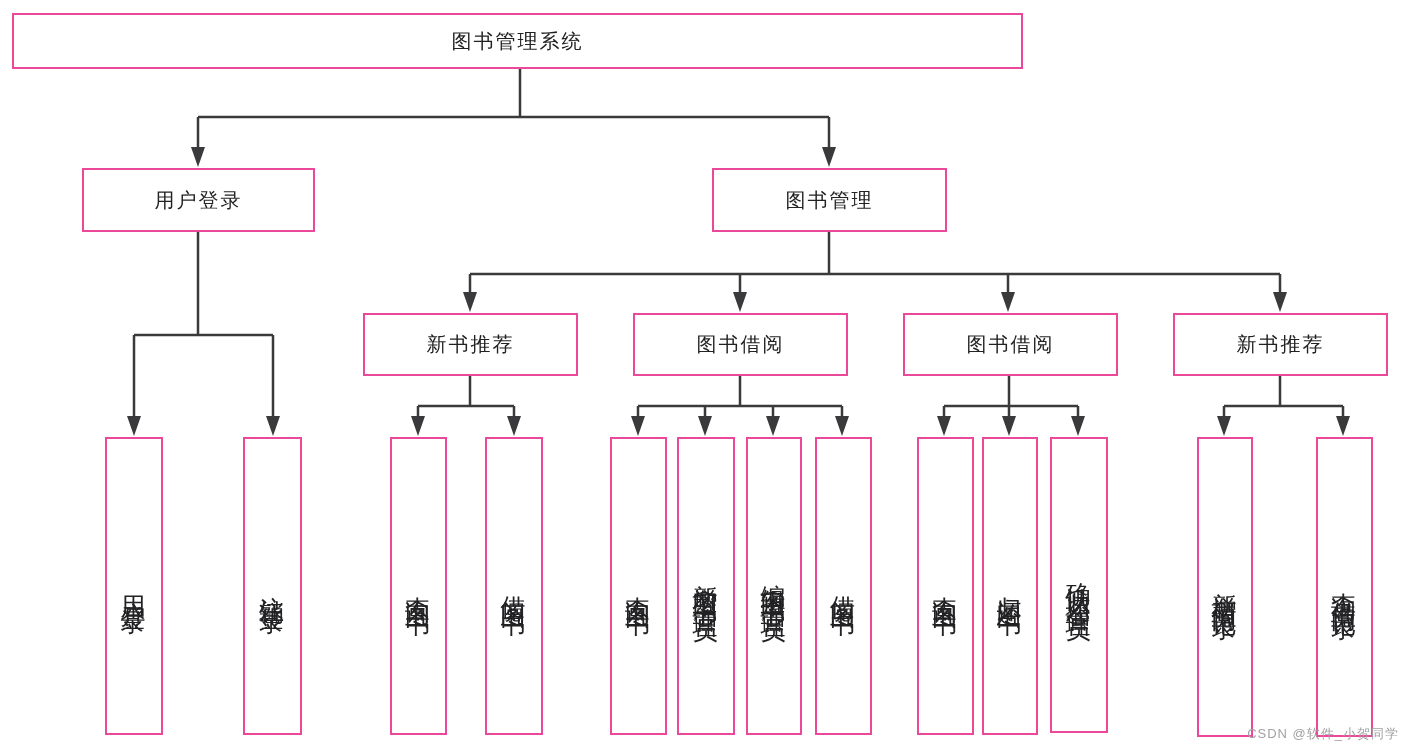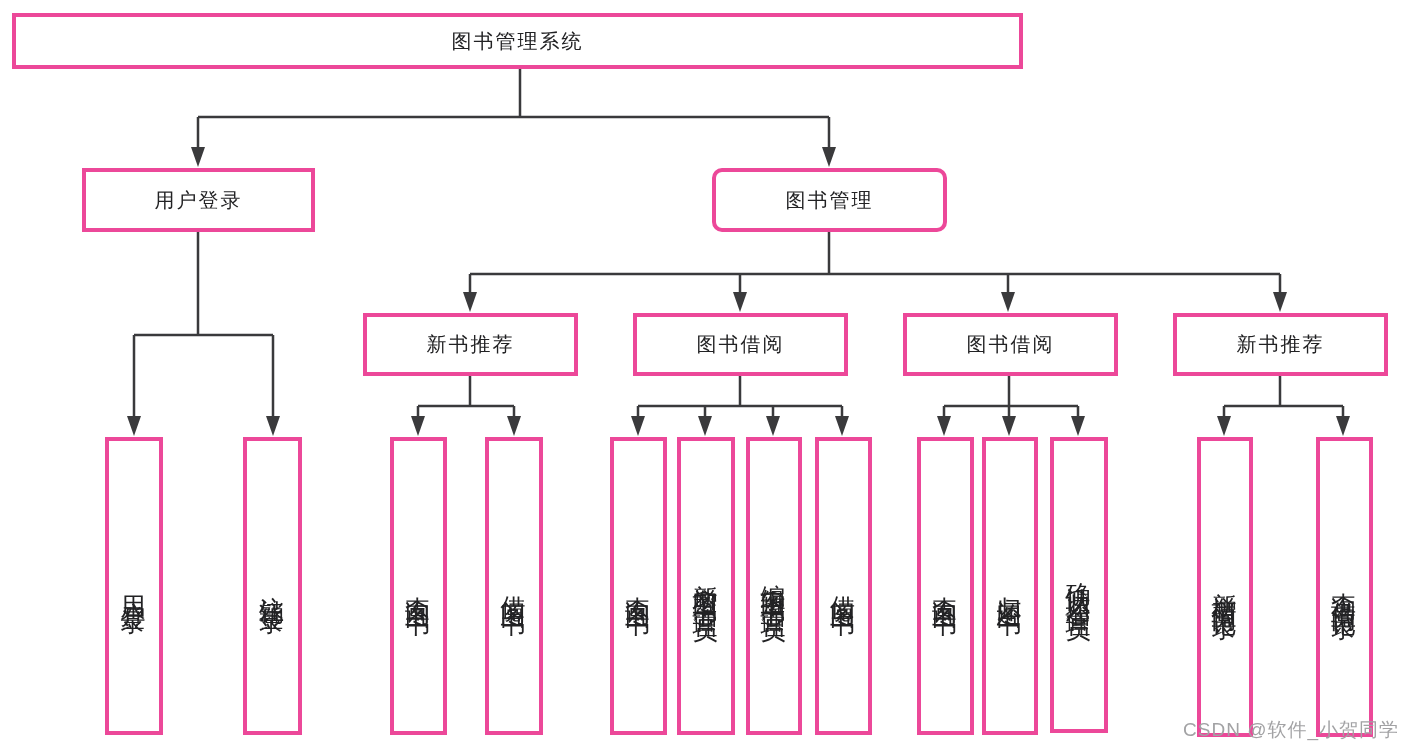--- a/index.html
+++ b/index.html
@@ -12,21 +12,21 @@
     overflow: hidden;
   }
   .connectors {
     position: absolute;
     left: 0; top: 0;
     width: 1405px; height: 747px;
   }
   .node {
     position: absolute;
     box-sizing: border-box;
-    border: 4px solid #ec4899;
+    border: 2px solid #ec4899;
     background: #ffffff;
     color: #222224;
     display: flex;
     align-items: center;
     justify-content: center;
     font-size: 20px;
     letter-spacing: 2px;
     white-space: nowrap;
   }
   .vnode {
@@ -34,21 +34,21 @@
     text-orientation: mixed;
     font-size: 25px;
     letter-spacing: 5px;
     white-space: nowrap;
   }
   .watermark {
     position: absolute;
     right: 6px;
     bottom: 4px;
     color: #a2a2a4;
-    font-size: 19px;
+    font-size: 13px;
     letter-spacing: 1px;
   }
 </style>
 </head>
 <body>
 
 <div class="stage">
 
   <svg class="connectors" viewBox="0 0 1405 747" xmlns="http://www.w3.org/2000/svg">
     <g stroke="#3a3a3c" stroke-width="2.5" fill="none">
@@ -86,21 +86,21 @@
       <polygon points="1002,416 1016,416 1009,436"></polygon>
       <polygon points="1071,416 1085,416 1078,436"></polygon>
       <polygon points="1217,416 1231,416 1224,436"></polygon>
       <polygon points="1336,416 1350,416 1343,436"></polygon>
     </g>
   </svg>
 
   <div class="node" style="left:12px; top:13px; width:1011px; height:56px;">图书管理系统</div>
 
   <div class="node" style="left:82px; top:168px; width:233px; height:64px;">用户登录</div>
-  <div class="node" style="left:712px; top:168px; width:235px; height:64px;border-radius:10px;">图书管理</div>
+  <div class="node" style="left:712px; top:168px; width:235px; height:64px;">图书管理</div>
 
   <div class="node" style="left:363px; top:313px; width:215px; height:63px;">新书推荐</div>
   <div class="node" style="left:633px; top:313px; width:215px; height:63px;">图书借阅</div>
   <div class="node" style="left:903px; top:313px; width:215px; height:63px;">图书借阅</div>
   <div class="node" style="left:1173px; top:313px; width:215px; height:63px;">新书推荐</div>
 
   <div class="node vnode" style="left:105px; top:437px; width:58px; height:298px;">用户登录</div>
   <div class="node vnode" style="left:243px; top:437px; width:59px; height:298px;">注销登录</div>
 
   <div class="node vnode" style="left:390px; top:437px; width:57px; height:298px;">查询图书</div>

